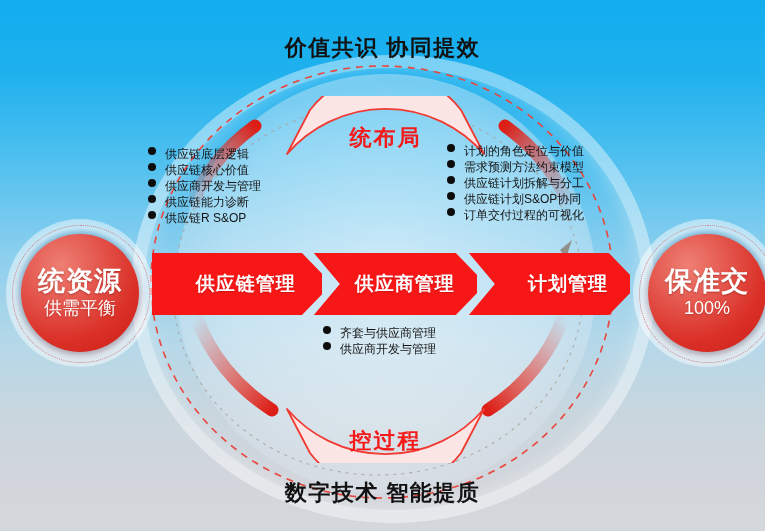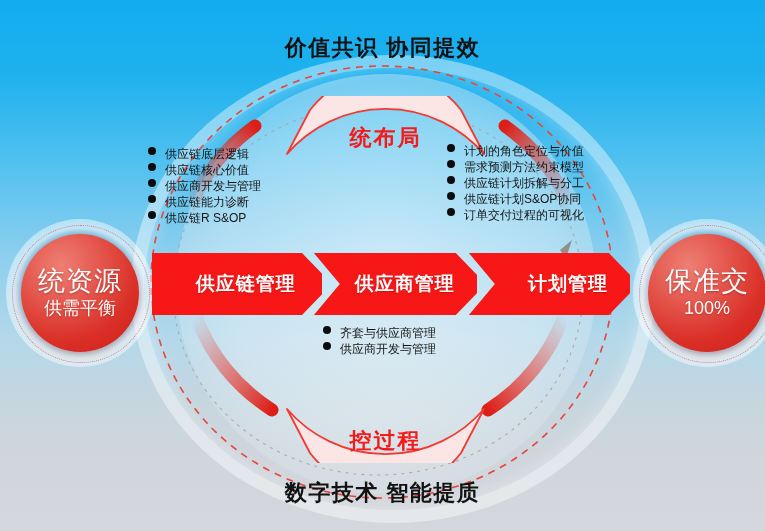--- a/index.html
+++ b/index.html
@@ -109,21 +109,21 @@
         #CC1F18 100%);
     box-shadow: 0 2px 10px rgba(160,30,25,0.35);
     display: flex;
     flex-direction: column;
     align-items: center;
     justify-content: center;
     color: #fff;
   }
   .sc-main {
     font-size: 27px;
-    font-weight: normal;
+    font-weight: bold;
     letter-spacing: 1px;
     line-height: 1.05;
     text-shadow: 0 1px 2px rgba(120,20,15,0.45);
   }
   .sc-sub {
     font-size: 18px;
     margin-top: 3px;
     line-height: 1.1;
     text-shadow: 0 1px 2px rgba(120,20,15,0.35);
   }

